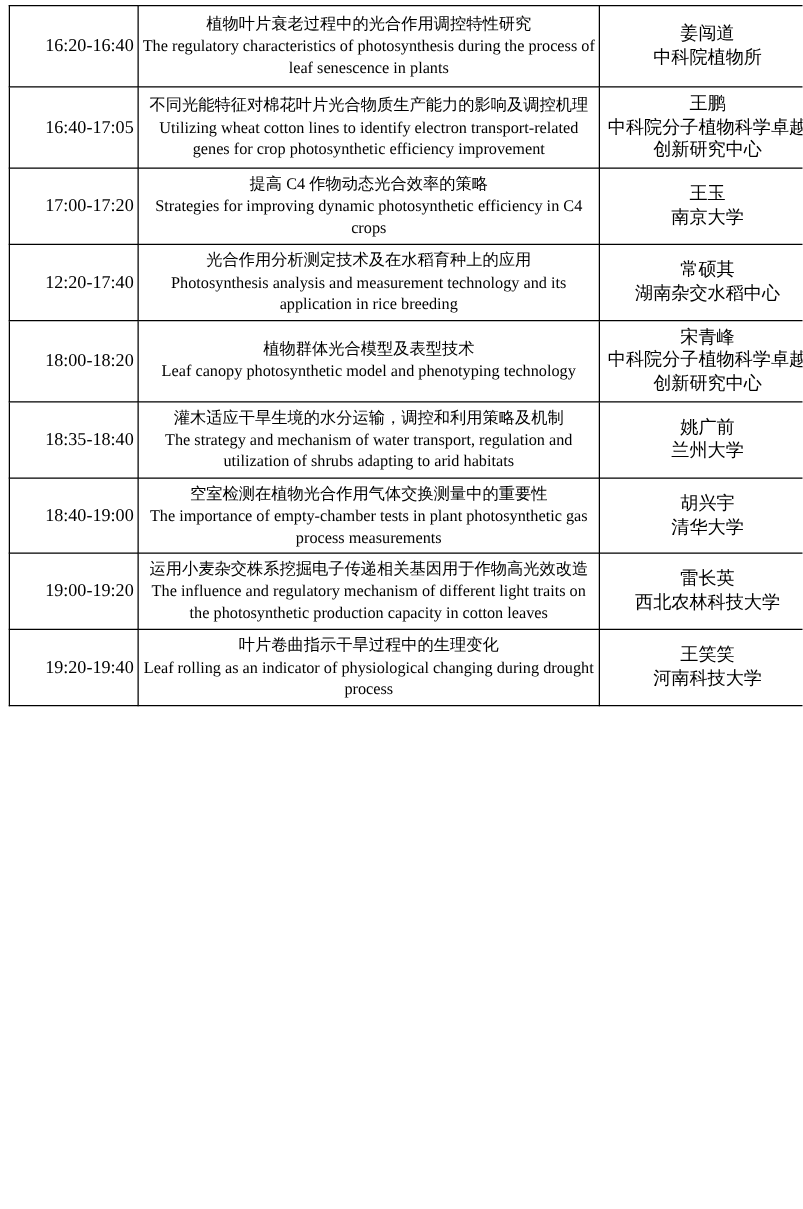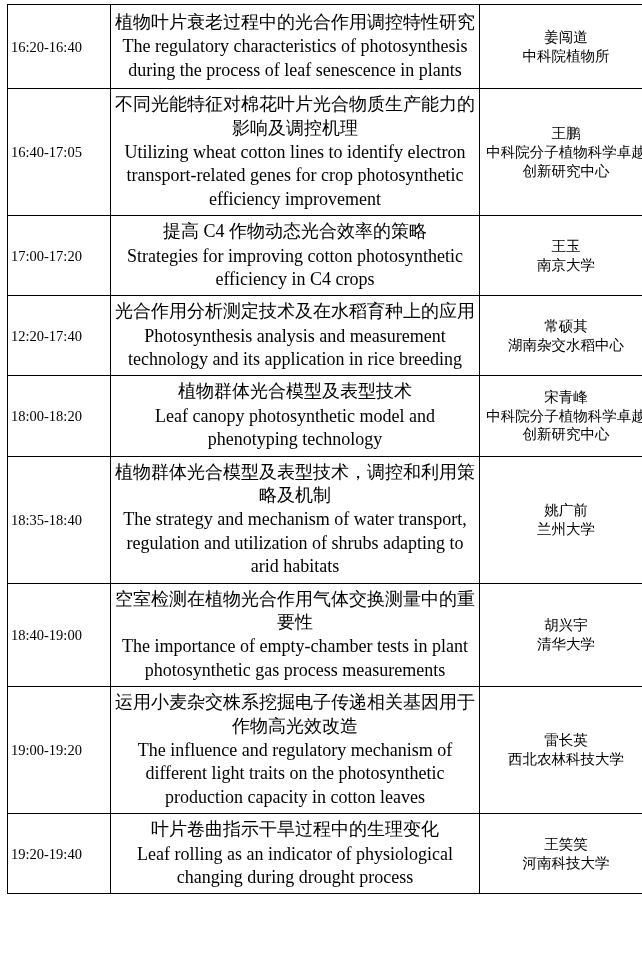--- a/index.html
+++ b/index.html
@@ -20,29 +20,29 @@
     margin: 4px 7px 0 7px;
     table-layout: fixed;
   }
   .schedule-table td {
     border: 1px solid #000000;
     vertical-align: middle;
     padding: 4px 3px;
   }
   .col-time {
     width: 96px;
-    text-align: left;
+    text-align: right;
     font-size: 14.5px;
     line-height: 1.25;
     font-family: Liberation Serif, serif;
   }
   .col-title {
     width: 362px;
     text-align: center;
-    font-size: 18px;
+    font-size: 13px;
     line-height: 1.30;
     padding-left: 6px;
     padding-right: 6px;
   }
   .col-speaker {
     width: 166px;
     text-align: center;
     font-size: 14.5px;
     line-height: 1.30;
   }
@@ -88,21 +88,21 @@
       <td class="col-speaker">
         <span class="speaker-name">王鹏</span>
         <span class="speaker-affil">中科院分子植物科学卓越创新研究中心</span>
       </td>
     </tr>
 
     <tr>
       <td class="col-time">17:00-17:20</td>
       <td class="col-title">
         <span class="title-cn">提高 C4 作物动态光合效率的策略</span>
-        <span class="title-en">Strategies for improving cotton photosynthetic efficiency in C4 crops</span>
+        <span class="title-en">Strategies for improving dynamic photosynthetic efficiency in C4 crops</span>
       </td>
       <td class="col-speaker">
         <span class="speaker-name">王玉</span>
         <span class="speaker-affil">南京大学</span>
       </td>
     </tr>
 
     <tr>
       <td class="col-time">12:20-17:40</td>
       <td class="col-title">
@@ -123,21 +123,21 @@
       </td>
       <td class="col-speaker">
         <span class="speaker-name">宋青峰</span>
         <span class="speaker-affil">中科院分子植物科学卓越创新研究中心</span>
       </td>
     </tr>
 
     <tr>
       <td class="col-time">18:35-18:40</td>
       <td class="col-title">
-        <span class="title-cn">植物群体光合模型及表型技术，调控和利用策略及机制</span>
+        <span class="title-cn">灌木适应干旱生境的水分运输，调控和利用策略及机制</span>
         <span class="title-en">The strategy and mechanism of water transport, regulation and utilization of shrubs adapting to arid habitats</span>
       </td>
       <td class="col-speaker">
         <span class="speaker-name">姚广前</span>
         <span class="speaker-affil">兰州大学</span>
       </td>
     </tr>
 
     <tr>
       <td class="col-time">18:40-19:00</td>

